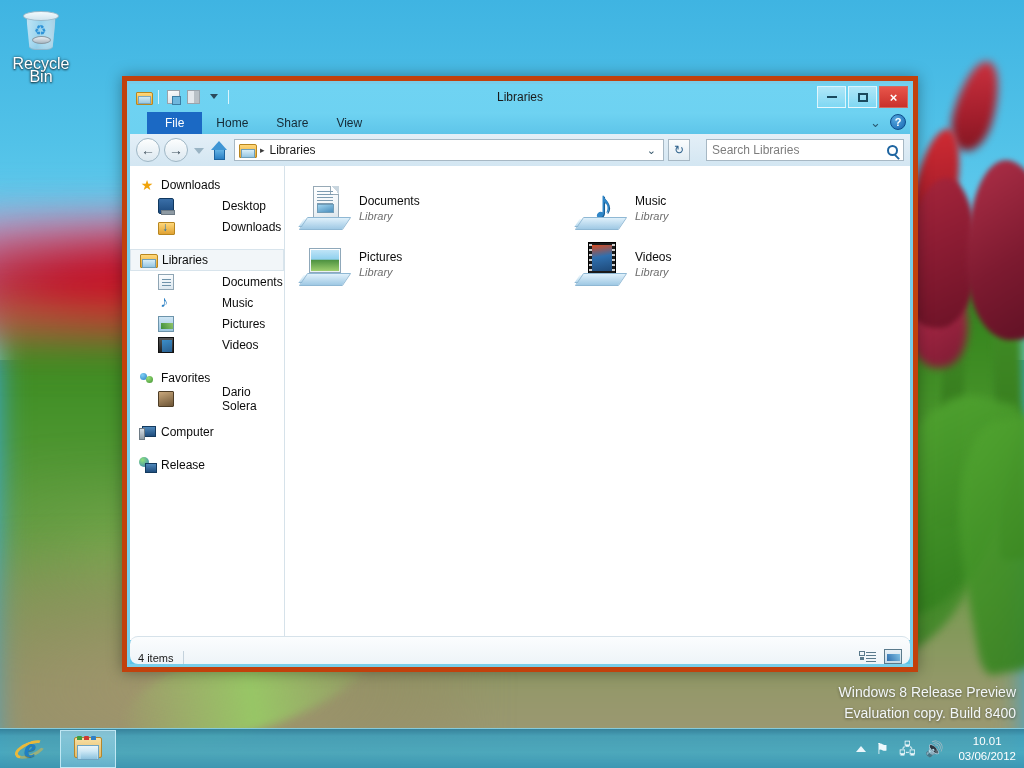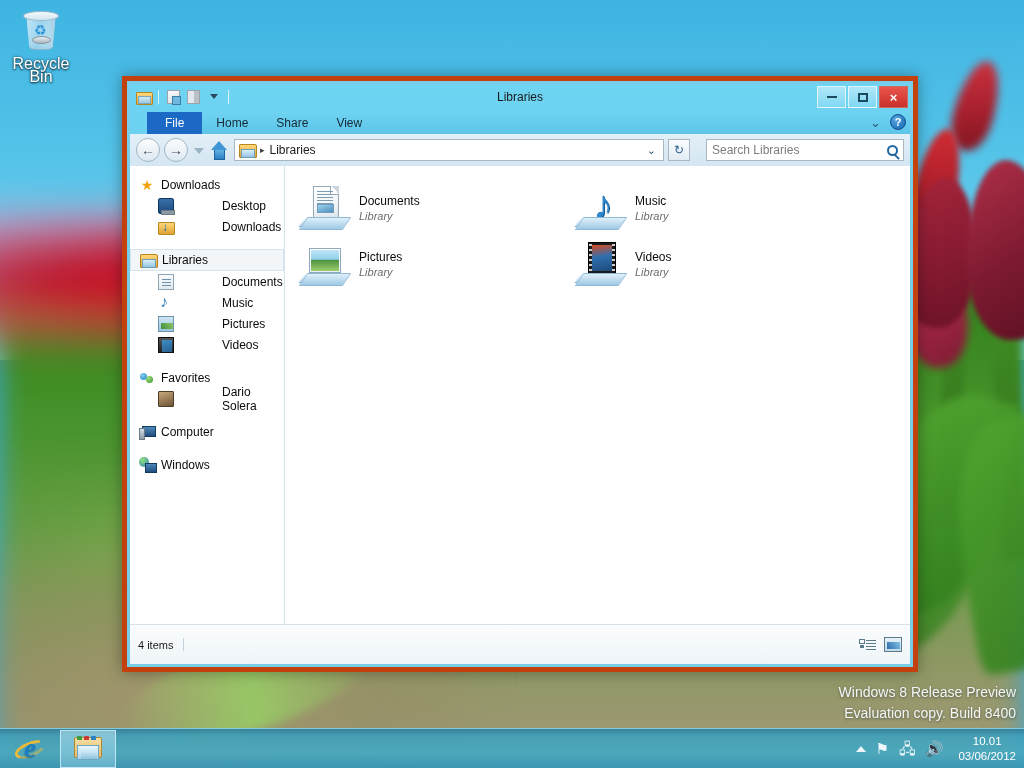--- a/index.html
+++ b/index.html
@@ -285,24 +285,24 @@
     background:#1a1a1a; border:1px solid #000;
   }
   .vid-frame { position:absolute; left:15px; top:5px; width:20px; height:26px; background:linear-gradient(170deg,#d84a1f 0%,#2f6fae 45%,#1e4a7a 100%); }
   .vid-perf { position:absolute; left:12px; top:4px; width:3px; height:2px; background:#cfcfcf; box-shadow:0 5px 0 #cfcfcf,0 10px 0 #cfcfcf,0 15px 0 #cfcfcf,0 20px 0 #cfcfcf,0 25px 0 #cfcfcf, 23px 0 0 #cfcfcf,23px 5px 0 #cfcfcf,23px 10px 0 #cfcfcf,23px 15px 0 #cfcfcf,23px 20px 0 #cfcfcf,23px 25px 0 #cfcfcf; }
   .lib-text { display:flex; flex-direction:column; justify-content:center; }
   .lib-name { font-size:12px; color:#0b0b0b; line-height:16px; }
   .lib-sub { font-size:11px; color:#6d6d6d; line-height:15px;font-style:italic; }
 
   
   .statusbar {
-    position:absolute; left:3px; right:3px; bottom:3px; height:40px;
+    position:absolute; left:3px; right:3px; bottom:3px; height:28px;
     background:linear-gradient(180deg,#fbfdfe,#eef4f8);
     border-top:1px solid #d6e2ea;
-    display:flex; align-items:center; padding:0 8px;
+    display:flex; align-items:flex-end; padding:0 8px;border-radius:8px;
   }
   .status-text { font-size:11px; color:#1a1a1a; }
   .status-sep { width:1px; height:13px; background:#c4d2dc; margin-left:10px; }
   .view-btns { margin-left:auto; display:flex; gap:8px; align-items:center; }
   .vb-details { width:17px; height:14px; position:relative; }
   .vb-details:before { content:""; position:absolute; left:0; top:1px; width:4px; height:3px; border:1px solid #5a7a8c; box-shadow:0 5px 0 -1px #5a7a8c; }
   .vb-details:after { content:""; position:absolute; left:7px; top:2px; width:10px; height:1px; background:#5a7a8c; box-shadow:0 3px 0 #5a7a8c,0 6px 0 #5a7a8c,0 9px 0 #5a7a8c; }
   .vb-icons { width:18px; height:15px; background:linear-gradient(180deg,#e8f1f7,#c3d9e7); border:1px solid #5a7a8c; position:relative; }
   .vb-icons:after { content:""; position:absolute; left:2px; bottom:2px; width:13px; height:7px; background:linear-gradient(60deg,#2f6fae,#7fc0e4); }
 
@@ -503,21 +503,21 @@
 
       <div class="nav-item">
         <span class="ni-ico ico-comp"></span>
         <span>Computer</span>
       </div>
 
       <div class="nav-gap"></div>
 
       <div class="nav-item">
         <span class="ni-ico ico-net"></span>
-        <span>Windows</span>
+        <span>Release</span>
       </div>
     </div>
 
     <div class="content">
       <div class="lib-grid">
 
         <div class="lib-item">
           <div class="lib-ico">
             <div class="doc-sheet"></div>
             <div class="doc-lines"></div>

